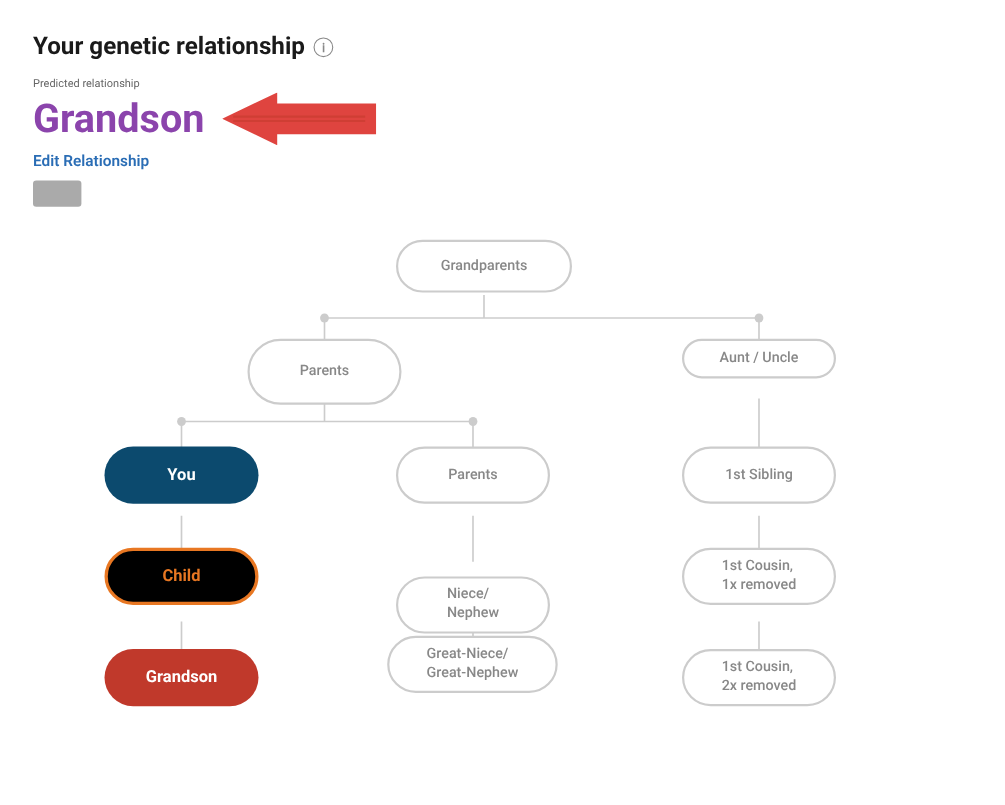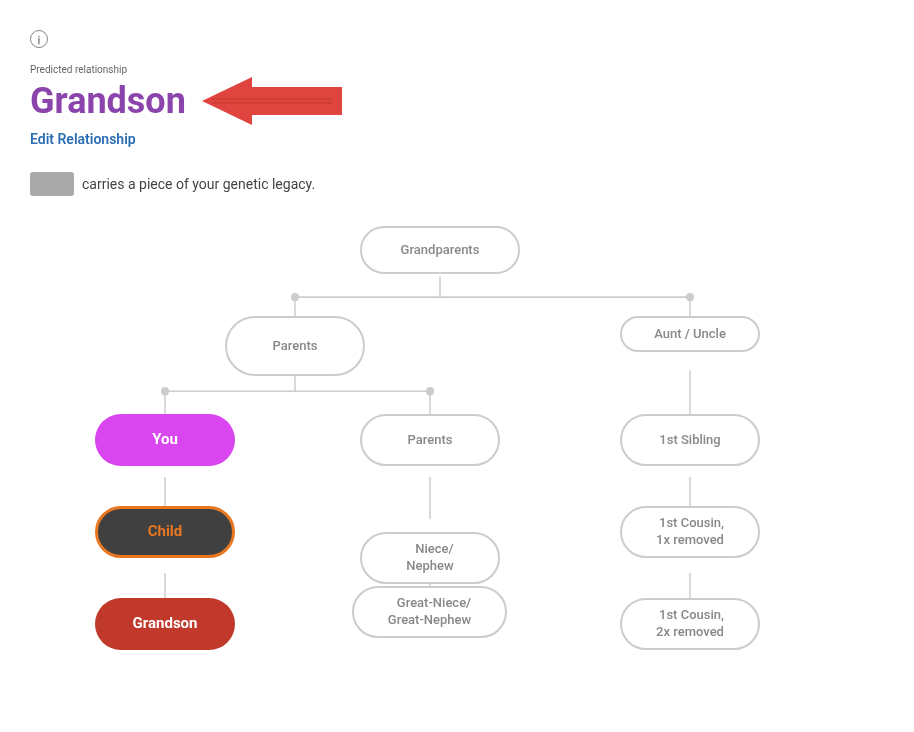--- a/index.html
+++ b/index.html
@@ -50,21 +50,21 @@
       gap: 16px;
     }
 
     
     .edit-link {
       font-size: 14px;
       font-weight: 600;
       color: #2a6db5;
       cursor: pointer;
       text-decoration: none;
-      margin-bottom: 25px;
+      margin-bottom: 9px;
       display: inline-block;
     }
 
     .legacy-text {
       font-size: 14px;
       color: #444;
       display: flex;
       align-items: center;
       gap: 8px;
       margin-bottom: 30px;
@@ -84,42 +84,42 @@
       width: 820px;
       min-height: 460px;
     }
 
     .node {
       position: absolute;
       border-radius: 40px;
       display: flex;
       align-items: center;
       justify-content: center;
-      text-align: right;
+      text-align: left;
       font-size: 13px;
       font-weight: 500;
       line-height: 1.3;
     }
 
     .node-gray {
       border: 2px solid #ccc;
       color: #888;
       background: #fff;
     }
 
     .node-you {
-      background: #d946ef;
+      background: #0c4a6e;
       color: #fff;
       font-weight: 700;
       font-size: 15px;
       border: none;
     }
 
     .node-child {
-      background: #404040;
+      background: #000000;
       border: 3px solid #e87722;
       color: #e87722;
       font-weight: 700;
       font-size: 15px;
     }
 
     .node-grandson {
       background: #c0392b;
       color: #fff;
       font-weight: 700;
@@ -145,20 +145,21 @@
       fill: #ccc;
     }
   </style>
 </head>
 <body>
 
 
 
 
 <div class="page-title">
+  <span>Your genetic relationship</span>
   <span class="info-icon">ℹ</span>
 </div>
 
 
 <div class="predicted-label">Predicted relationship</div>
 <div class="predicted-value">
   <span>Grandson</span>
 
   <svg width="140" height="48" viewBox="0 0 140 48">
 
@@ -167,21 +168,20 @@
     <line x1="10" y1="22" x2="130" y2="22" stroke="#c0392b" stroke-width="2" opacity="0.5"></line>
     <line x1="10" y1="26" x2="130" y2="26" stroke="#c0392b" stroke-width="2" opacity="0.5"></line>
   </svg>
 </div>
 
 <a class="edit-link">Edit Relationship</a>
 
 
 <div class="legacy-text">
   <span class="gray-swatch"></span>
-  <span>carries a piece of your genetic legacy.</span>
 </div>
 
 
 <div class="tree-container">
   <svg class="tree-lines" viewBox="0 0 820 440" preserveAspectRatio="none">
 
     <line x1="410" y1="48" x2="410" y2="68"></line>
     <line x1="265" y1="68" x2="660" y2="68"></line>
     <circle cx="265" cy="68" r="4"></circle>
     <circle cx="660" cy="68" r="4"></circle>

